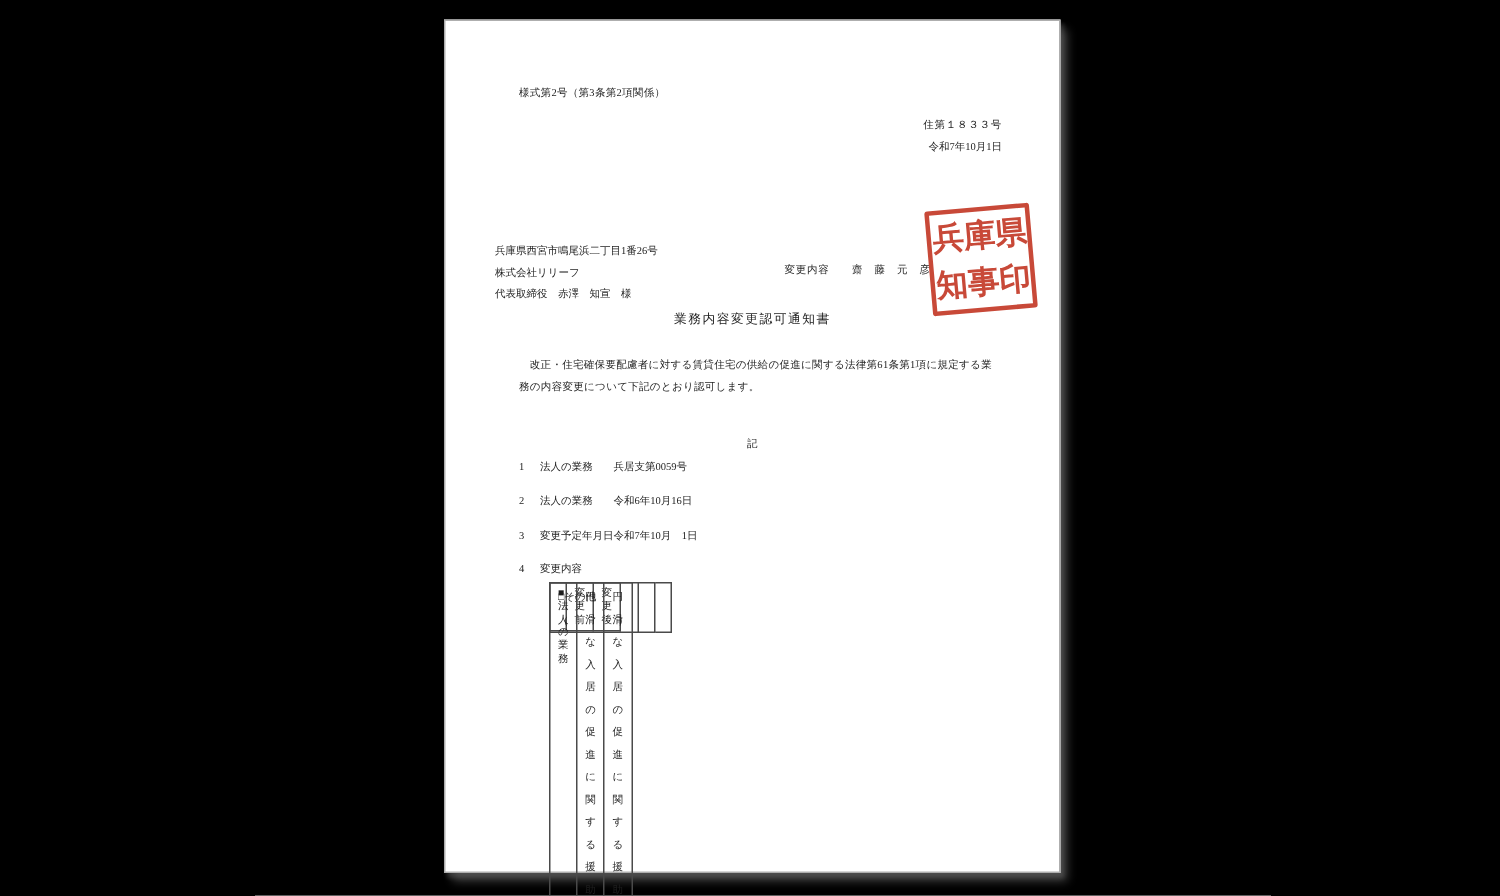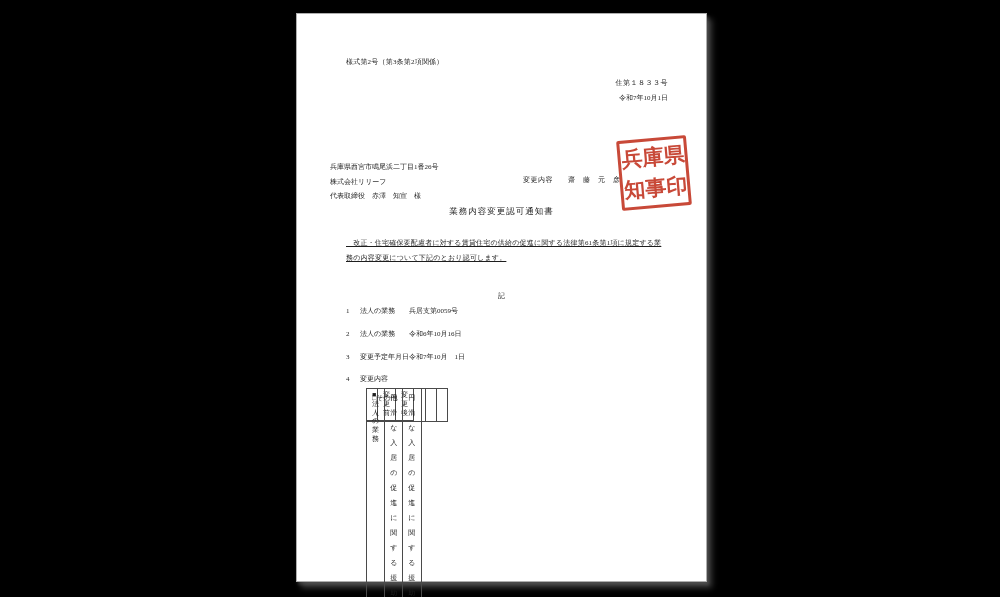--- a/index.html
+++ b/index.html
@@ -27,23 +27,23 @@
     left:322px; top:124px; width:62px; height:62px;
     border:3px solid #c43a28; border-radius:2px;
     transform:rotate(-5deg);
     display:grid; grid-template-columns:repeat(3,1fr); grid-template-rows:repeat(2,1fr);
     align-items:center; justify-items:center;
     color:#c43a28; font-weight:bold; opacity:.92; background:transparent;
     padding:1px;
   }
   .seal span { position:static; font-size:21px; line-height:1; }
   .doc-title { left:0; top:193px; width:100%; text-align:center;
-    font-size:8.5px; letter-spacing:1px;font-family:Liberation Mono, monospace; }
+    font-size:8.5px; letter-spacing:1px; }
   .body-par { left:49px; top:222px; width:318px; line-height:15px;
-    letter-spacing:.2px; margin:0;text-decoration:underline; }
+    letter-spacing:.2px; margin:0; }
   .ki { left:0; top:278px; width:100%; text-align:center; }
   .item { left:49px; display:flex; }
   .item span { position:static; display:inline-block; }
   .item .no  { width:14px; }
   .item .lbl { width:49px; }
   .item-1 { top:293px; } .item-2 { top:316px; } .item-3 { top:339px; } .item-4 { top:361px; }
   .chg-table {
     left:69px; top:374px; width:295px;
     border-collapse:collapse; table-layout:fixed;
     font-size:7px; color:#1e1e1e;

